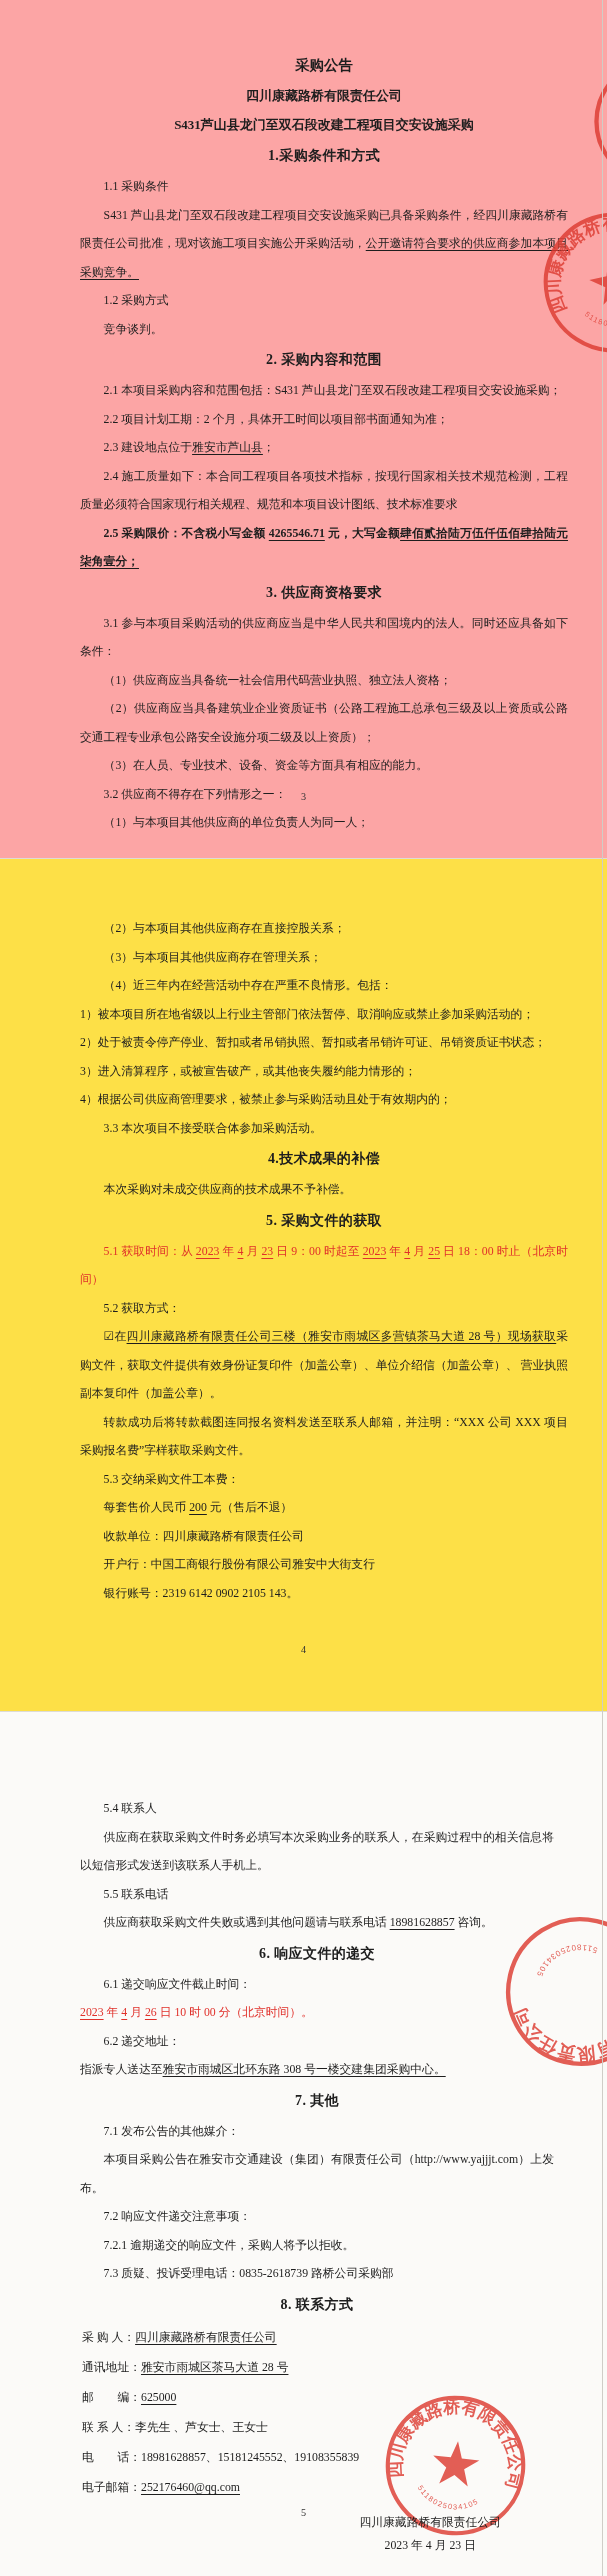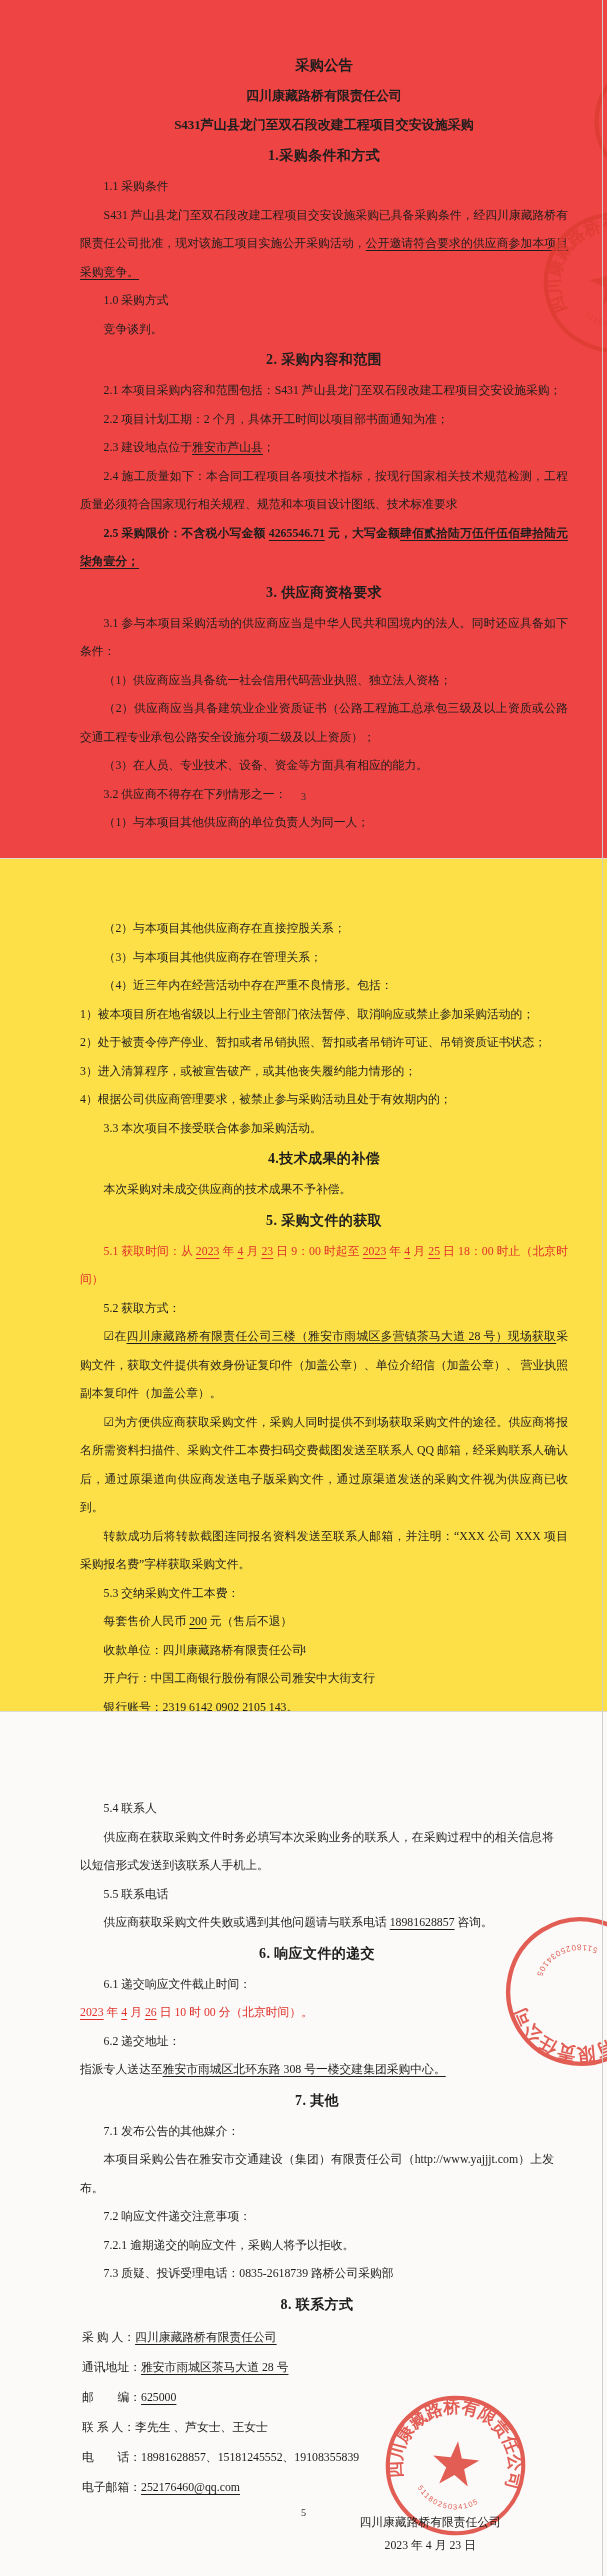--- a/index.html
+++ b/index.html
@@ -7,21 +7,21 @@
     position:relative;
     width:607px;
     height:2576px;
     margin:0 auto;
     background:#fbfaf8;
     overflow:hidden;
     font-family:"Liberation Serif","DejaVu Serif",serif;
     color:#1e1e1e;
   }
   .page{position:relative;overflow:hidden;box-sizing:border-box;}
-  .page-1{height:859px;padding:49px 39px 12px 80px;background:#ef4444;border-bottom:0.8px solid #dddbd6;}
+  .page-1{height:859px;padding:49px 39px 12px 80px;background:#fca5a5;border-bottom:0.8px solid #dddbd6;}
   .page-2{height:853px;padding:55px 39px 0 80px;background:#fde047;border-bottom:0.8px solid #dddbd6;}
   .page-3{height:862px;padding:82px 53px 0 80px;background:#fbfaf8;}
   .edge-line{position:absolute;top:0;bottom:0;right:3.8px;width:0.8px;background:#cfcdc7;z-index:6;}
 
   .title{font-size:14.4px;font-weight:bold;text-align:center;line-height:32px;margin:0;}
   .subtitle{font-size:13px;font-weight:bold;text-align:center;line-height:29px;margin:0;}
   .h1{font-size:14px;font-weight:bold;line-height:33px;margin:0;letter-spacing:0.4px;text-align:center;}
   .p{font-size:11.8px;line-height:28.5px;margin:0;text-align:justify;}
   .indent{text-indent:2em;}
   .u{text-decoration:underline;text-underline-offset:3px;}
@@ -44,21 +44,21 @@
 <div class="sheet">
 
   <div class="page page-1">
     <p class="title">采购公告</p>
     <p class="subtitle">四川康藏路桥有限责任公司</p>
     <p class="subtitle">S431芦山县龙门至双石段改建工程项目交安设施采购</p>
 
     <p class="h1">1.采购条件和方式</p>
     <p class="p indent">1.1 采购条件</p>
     <p class="p indent"><span>S431 芦山县龙门至双石段改建工程项目交安设施采购已具备采购条件，经四川康藏路桥有限责任公司批准，现对该施工项目实施公开采购活动，</span><span class="u">公开邀请符合要求的供应商参加本项目采购竞争。</span></p>
-    <p class="p indent">1.0 采购方式</p>
+    <p class="p indent">1.2 采购方式</p>
     <p class="p indent">竞争谈判。</p>
 
     <p class="h1">2. 采购内容和范围</p>
     <p class="p indent">2.1 本项目采购内容和范围包括：S431 芦山县龙门至双石段改建工程项目交安设施采购；</p>
     <p class="p indent">2.2 项目计划工期：2 个月，具体开工时间以项目部书面通知为准；</p>
     <p class="p indent"><span>2.3 建设地点位于</span><span class="u">雅安市芦山县</span><span>；</span></p>
     <p class="p indent">2.4 施工质量如下：本合同工程项目各项技术指标，按现行国家相关技术规范检测，工程质量必须符合国家现行相关规程、规范和本项目设计图纸、技术标准要求</p>
     <p class="p indent"><span class="b">2.5 采购限价：</span><span class="b">不含税小写金额 </span><span class="b u">4265546.71</span><span class="b"> 元，大写金额</span><span class="b u">肆佰贰拾陆万伍仟伍佰肆拾陆元柒角壹分；</span></p>
 
     <p class="h1">3. 供应商资格要求</p>
@@ -82,21 +82,20 @@
     <p class="p">4）根据公司供应商管理要求，被禁止参与采购活动且处于有效期内的；</p>
     <p class="p indent">3.3 本次项目不接受联合体参加采购活动。</p>
 
     <p class="h1">4.技术成果的补偿</p>
     <p class="p indent">本次采购对未成交供应商的技术成果不予补偿。</p>
 
     <p class="h1">5. 采购文件的获取</p>
     <p class="p indent"><span class="r">5.1 获取时间：从 </span><span class="r u">2023</span><span class="r"> 年 </span><span class="r u">4</span><span class="r"> 月 </span><span class="r u">23</span><span class="r"> 日 9：00 时起至 </span><span class="r u">2023</span><span class="r"> 年 </span><span class="r u">4</span><span class="r"> 月 </span><span class="r u">25</span><span class="r"> 日 18：00 时止（北京时间）</span></p>
     <p class="p indent">5.2 获取方式：</p>
     <p class="p indent"><span>☑在</span><span class="u">四川康藏路桥有限责任公司三楼（雅安市雨城区多营镇茶马大道 28 号）现场获取</span><span>采购文件，获取文件提供有效身份证复印件（加盖公章）、单位介绍信（加盖公章）、 营业执照副本复印件（加盖公章）。</span></p>
-    <p class="p indent">☑为方便供应商获取采购文件，采购人同时提供不到场获取采购文件的途径。供应商将报名所需资料扫描件、采购文件工本费扫码交费截图发送至联系人 QQ 邮箱，经采购联系人确认后，通过原渠道向供应商发送电子版采购文件，通过原渠道发送的采购文件视为供应商已收到。</p>
     <p class="p indent">转款成功后将转款截图连同报名资料发送至联系人邮箱，并注明：“XXX 公司 XXX 项目采购报名费”字样获取采购文件。</p>
     <p class="p indent">5.3 交纳采购文件工本费：</p>
     <p class="p indent"><span>每套售价人民币 </span><span class="u">200</span><span> 元（售后不退）</span></p>
     <p class="p indent">收款单位：四川康藏路桥有限责任公司</p>
     <p class="p indent">开户行：中国工商银行股份有限公司雅安中大街支行</p>
     <p class="p indent">银行账号：2319 6142 0902 2105 143。</p>
 
     <div class="page-num">4</div>
   </div>
 

